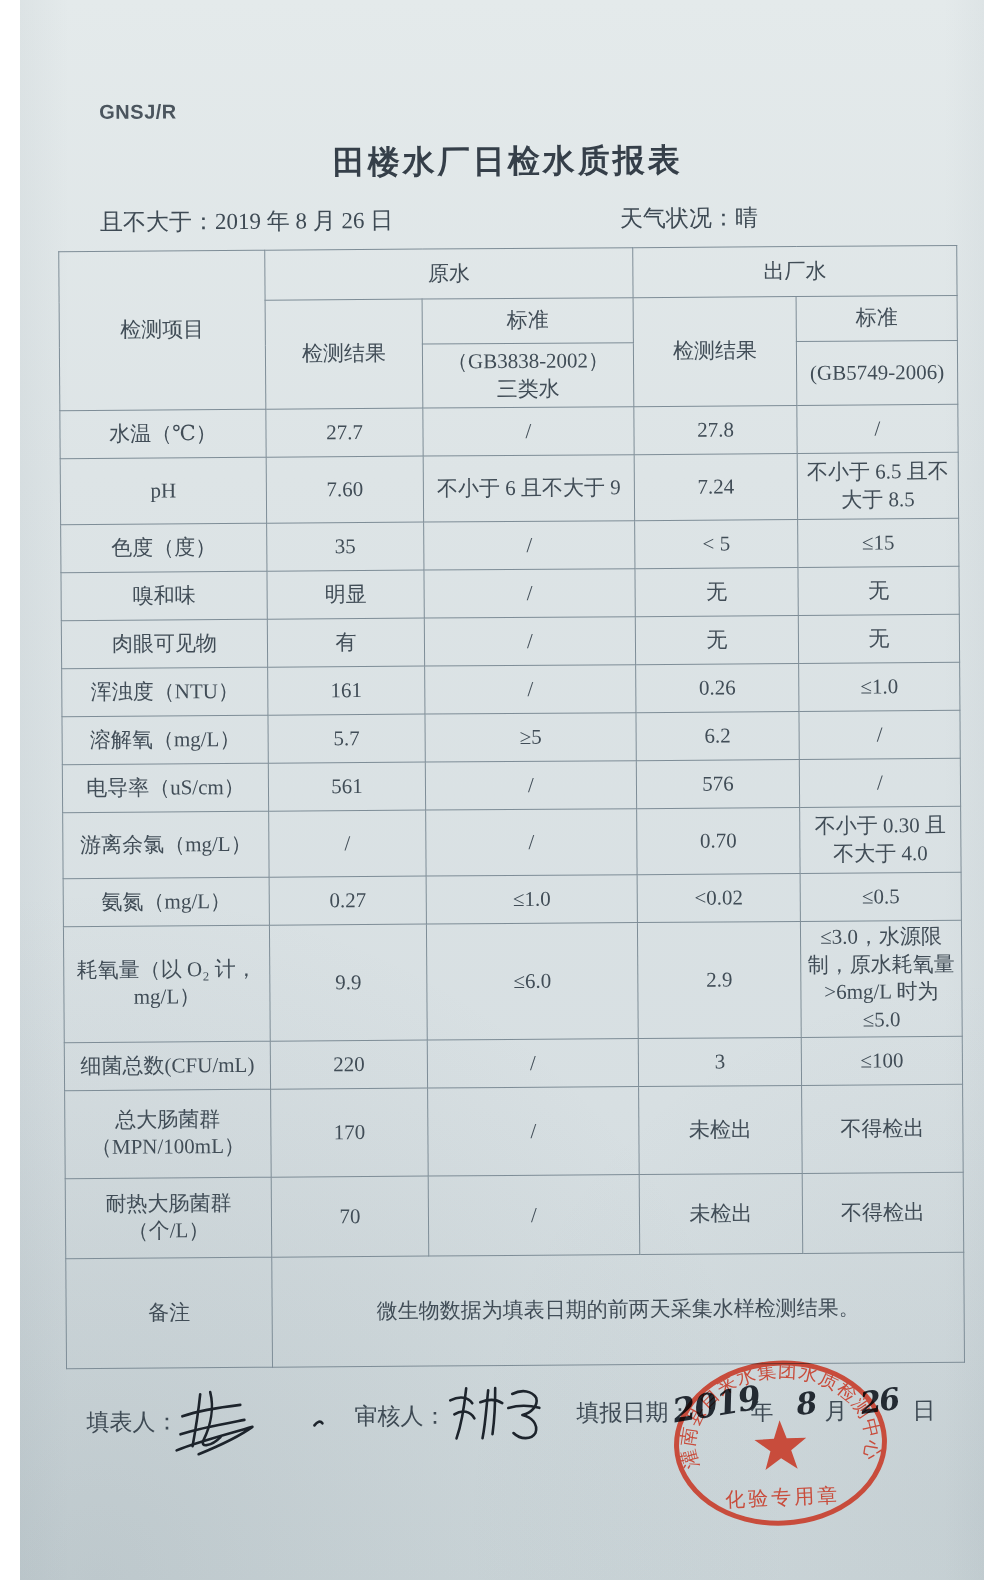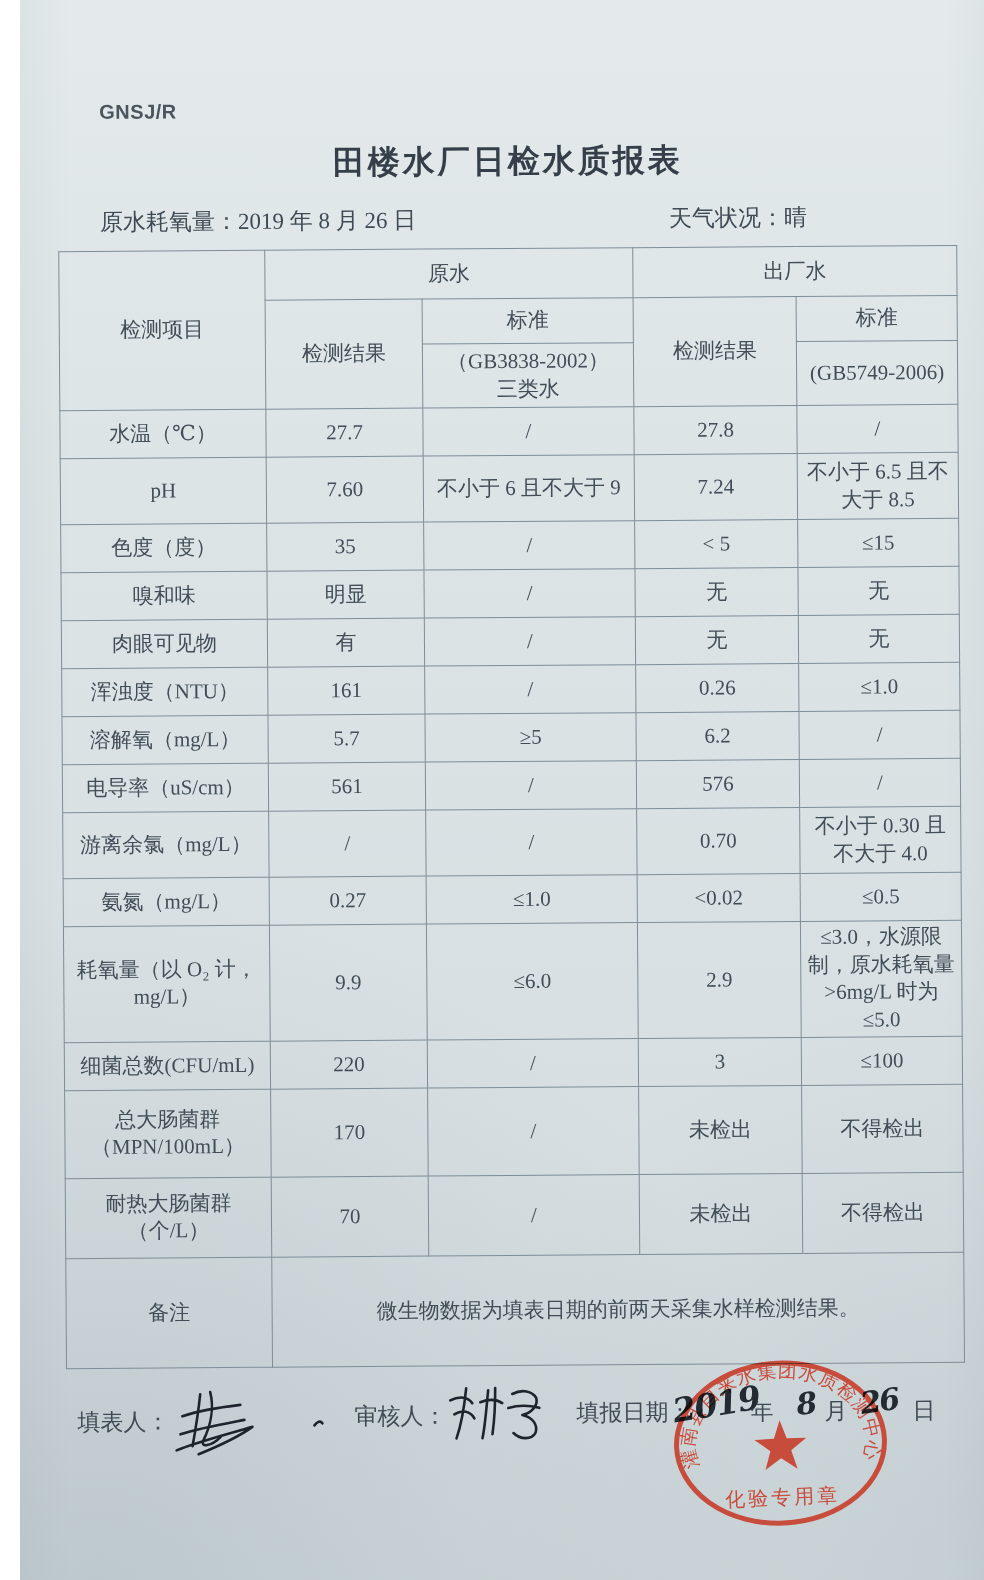--- a/index.html
+++ b/index.html
@@ -21,41 +21,41 @@
     position:absolute;left:84px;top:98px;
     font-family:"Liberation Sans","DejaVu Sans",sans-serif;
     font-size:20px;font-weight:600;color:#4b555e;letter-spacing:.5px;
   }
   .doc-title{
     position:absolute;left:0;top:140px;width:100%;
     text-align:center;font-size:32px;letter-spacing:3px;color:#353f49;font-weight:600;
   }
   .meta-line{position:absolute;left:0;top:204px;width:100%;font-size:23px;color:#3e4a54;}
   .meta-sampling{position:absolute;left:84px;top:0;}
-  .meta-weather{position:absolute;left:653px;top:0;}
+  .meta-weather{position:absolute;left:604px;top:0;}
 
   table.report{
     position:absolute;left:42px;top:248px;width:898px;
     border-collapse:collapse;table-layout:fixed;
     font-size:21px;color:#414d57;
   }
   table.report th, table.report td{
     border:1px solid #7e8d97;
     text-align:center;vertical-align:middle;
     font-weight:normal;line-height:1.32;padding:2px 5px;
     overflow:hidden;
   }
   tr.h1{height:50px;} tr.h2{height:45px;} tr.h3{height:64px;}
   tr.r-s{height:48px;} tr.r-m{height:66px;} tr.r-xl{height:112px;}
   tr.r-l1{height:88px;} tr.r-l2{height:80px;} tr.r-remark{height:110px;}
   .std-line{display:block;}
   td.remark-cell{text-align:left;padding-left:16px;}
 
   .footer-line{position:absolute;left:0;top:1390px;width:100%;height:190px;font-size:23px;color:#3e4a54;}
-  .lbl-filler{position:absolute;left:53px;top:14px;}
+  .lbl-filler{position:absolute;left:62px;top:14px;}
   .lbl-reviewer{position:absolute;left:330px;top:10px;}
   .lbl-date{position:absolute;left:552px;top:8px;font-family:Liberation Mono, monospace;}
   .printed-unit{position:absolute;top:8px;}
   .u-year{left:726px;} .u-month{left:800px;} .u-day{left:888px;}
   .hand{
     position:absolute;color:#232a32;
     font-family:"DejaVu Serif","Liberation Serif",serif;
     font-style:italic;font-weight:600;
   }
   .hand-year{left:648px;top:-4px;font-size:33px;transform:rotate(-9deg);letter-spacing:-1px;}
@@ -78,21 +78,21 @@
 </head>
 <body>
 
 <div class="page">
   <div class="sheet">
 
     <div class="doc-code">GNSJ/R</div>
     <div class="doc-title">田楼水厂日检水质报表</div>
 
     <div class="meta-line">
-      <span class="meta-sampling"><span>原水耗氧量：</span><span>2019 年 8 月 26 日</span></span>
+      <span class="meta-sampling"><span>且不大于：</span><span>2019 年 8 月 26 日</span></span>
       <span class="meta-weather"><span>天气状况：</span><span>晴</span></span>
     </div>
 
     <table class="report">
       <colgroup>
         <col style="width:206px">
           <col style="width:157px">
           <col style="width:211px">
           <col style="width:163px">
           <col style="width:161px">

